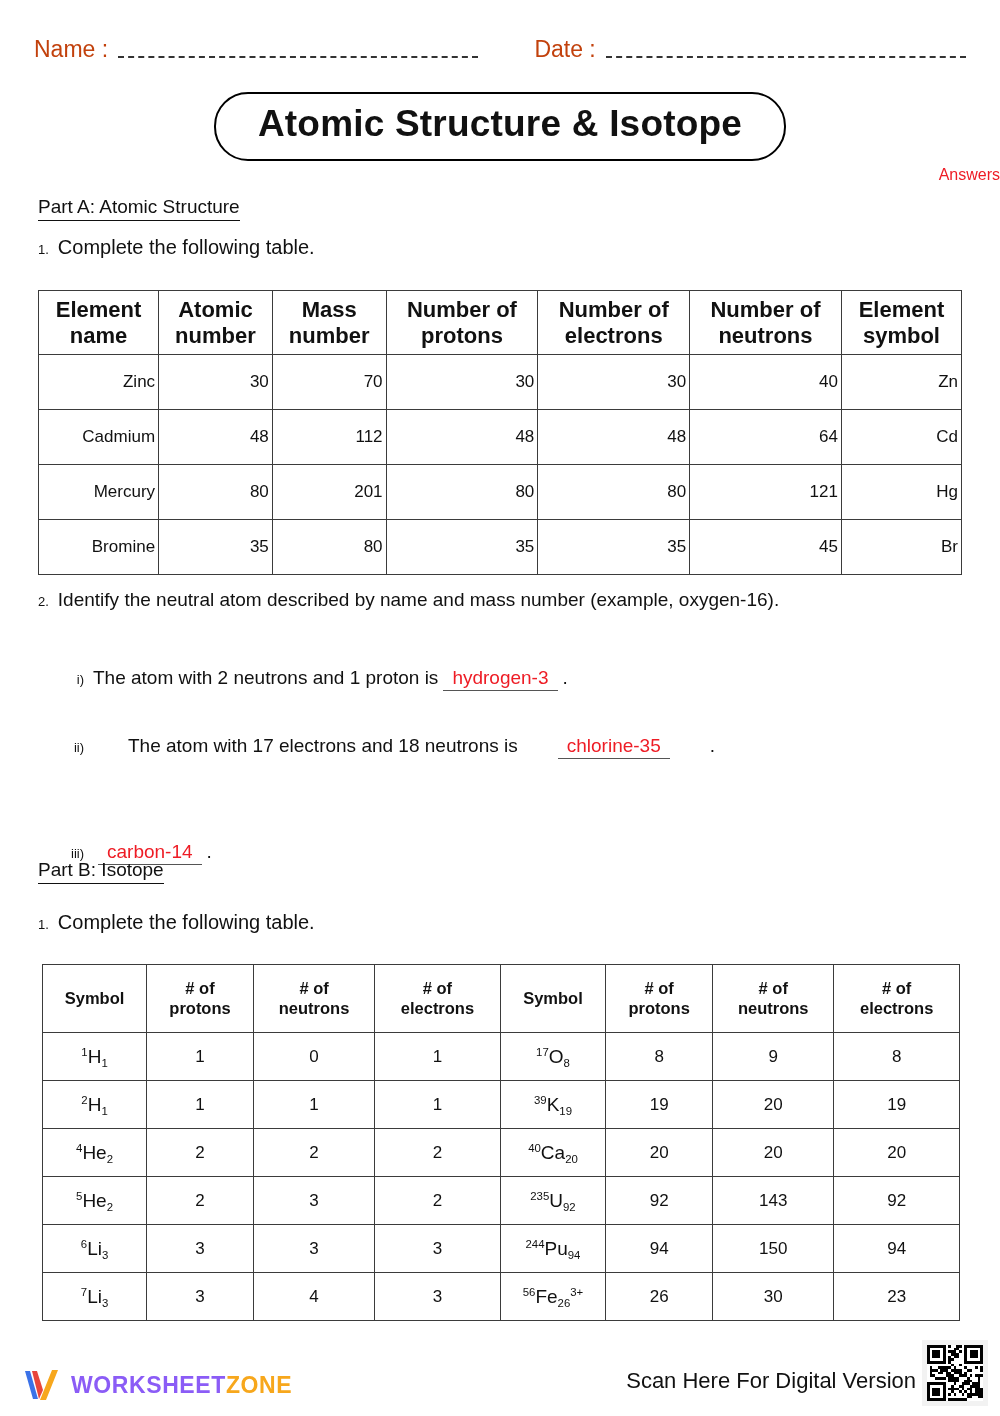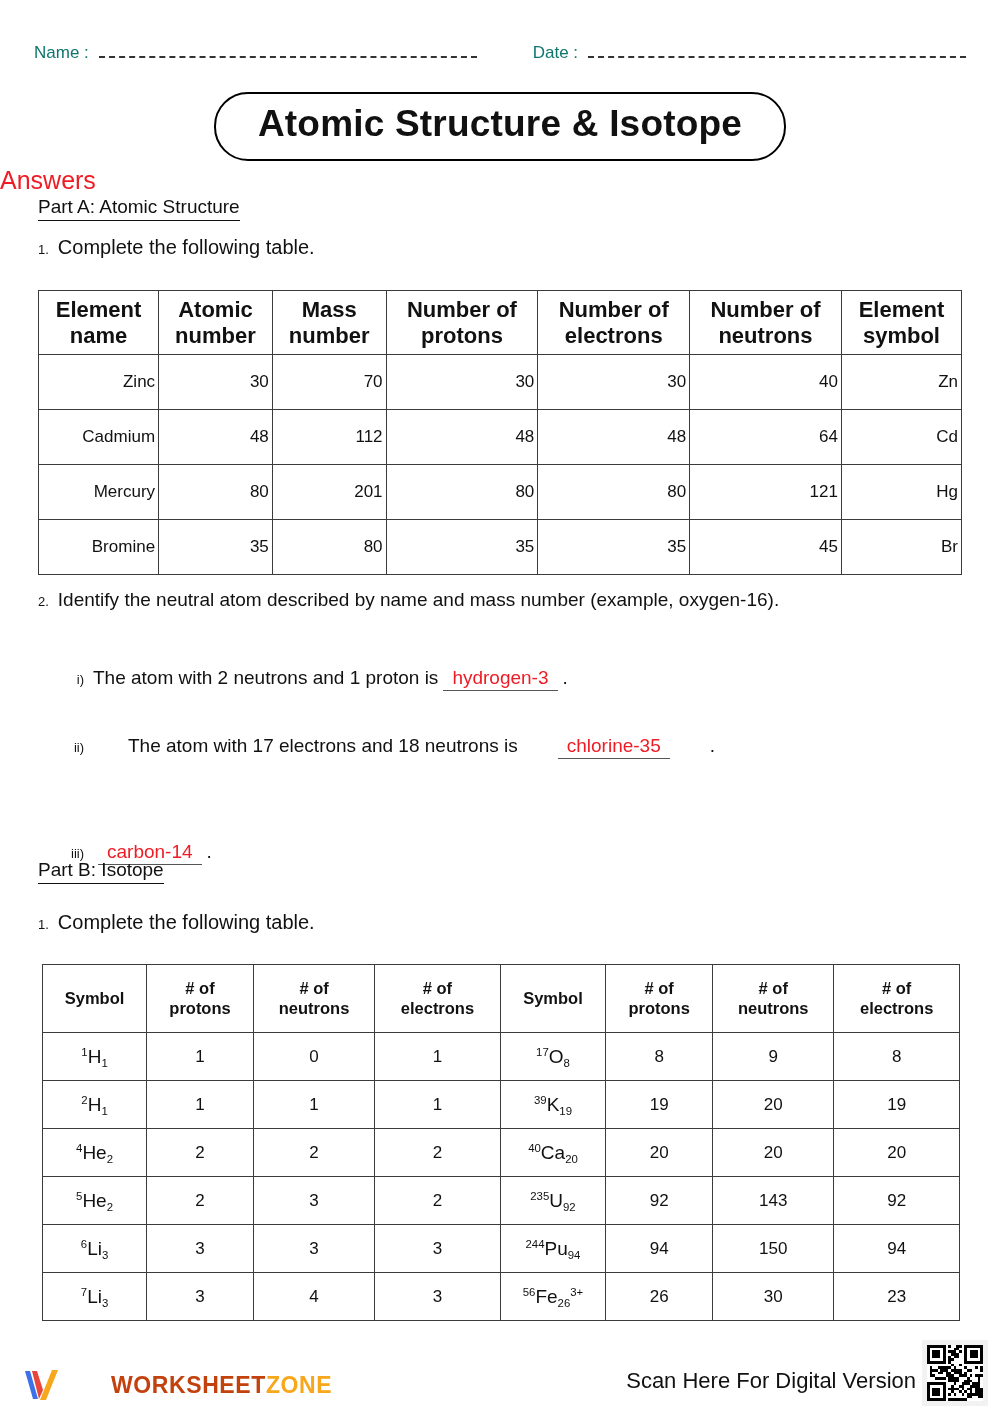--- a/index.html
+++ b/index.html
@@ -16,22 +16,22 @@
 
   
   .namedate {
     position: absolute;
     top: 34px; left: 34px; right: 34px;
     height: 30px;
     display: flex;
     align-items: flex-end;
   }
   .nd-label {
-    font-size: 17px;
-    color: #0f766e;
+    font-size: 23px;
+    color: #c2410c;
     white-space: nowrap;
     padding-bottom: 1px;
   }
   .nd-rule {
     flex: 1 1 auto;
     border-bottom: 2px dashed #333;
     margin: 0 0 6px 10px;
     height: 0;
   }
   .nd-rule.name-rule { max-width: 460px; }
@@ -53,23 +53,23 @@
     font-size: 37px;
     font-weight: bold;
     letter-spacing: 0.2px;
     color: #111;
     line-height: 1.05;
     white-space: nowrap;
   }
   .answers {
     position: absolute;
     top: 166px; left: 0; right: 0;
-    text-align: left;
+    text-align: right;
     color: #ee1c25;
-    font-size: 25px;
+    font-size: 16px;
   }
 
   
   .part-head {
     position: absolute;
     left: 38px;
     font-size: 19px;
     color: #111;
     border-bottom: 1.5px solid #111;
     padding-bottom: 2px;
@@ -166,21 +166,21 @@
     position: absolute;
     left: 22px; bottom: 14px;
     display: flex; align-items: center;
   }
   .logo-mark { width: 40px; height: 34px; margin-right: 9px; }
   .logo-text {
     font-size: 23px;
     font-weight: bold;
     letter-spacing: 0.6px;
   }
-  .logo-text .w { color: #c2410c; margin-left: 40px; }
+  .logo-text .w { color: #8b5cf6; }
   .logo-text .z { color: #f7a71c; }
   .scan {
     position: absolute;
     right: 84px; bottom: 22px;
     font-size: 22px;
     color: #111;
   }
   .qr {
     position: absolute;
     right: 12px; bottom: 10px;

